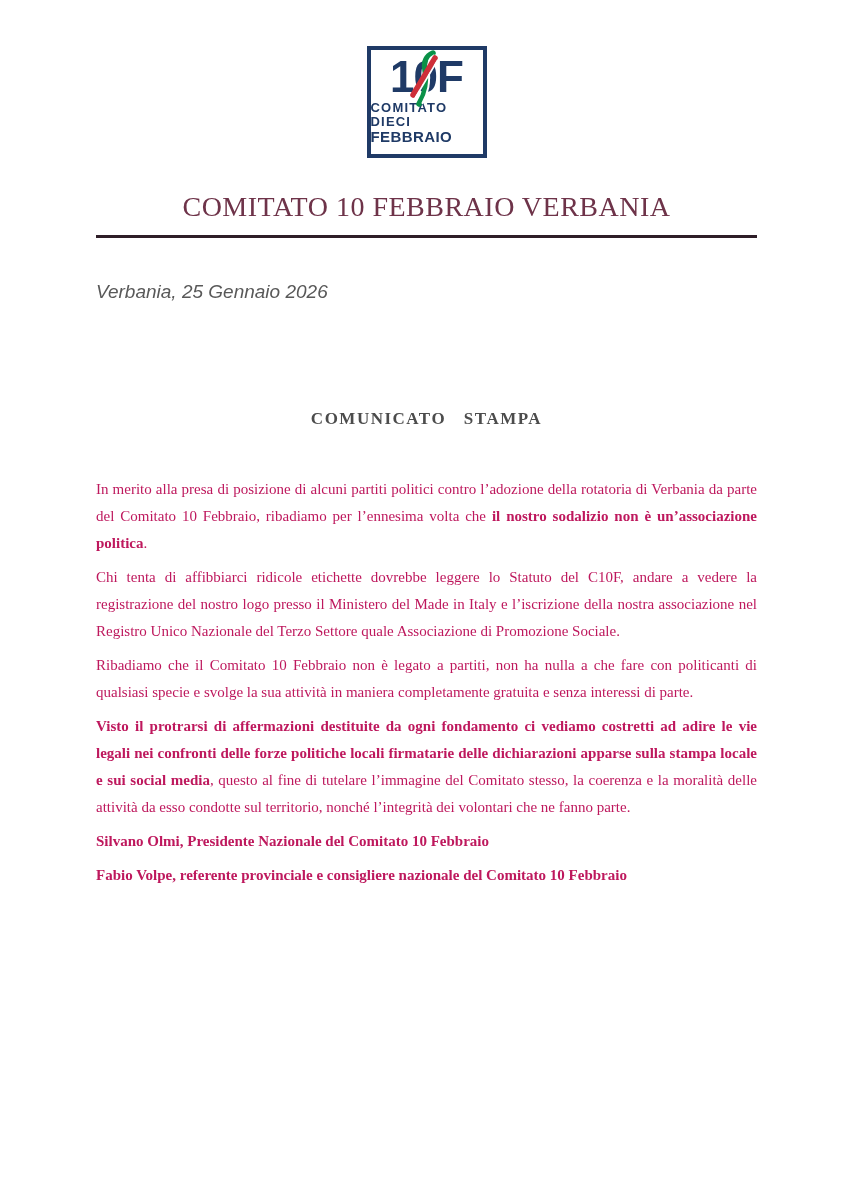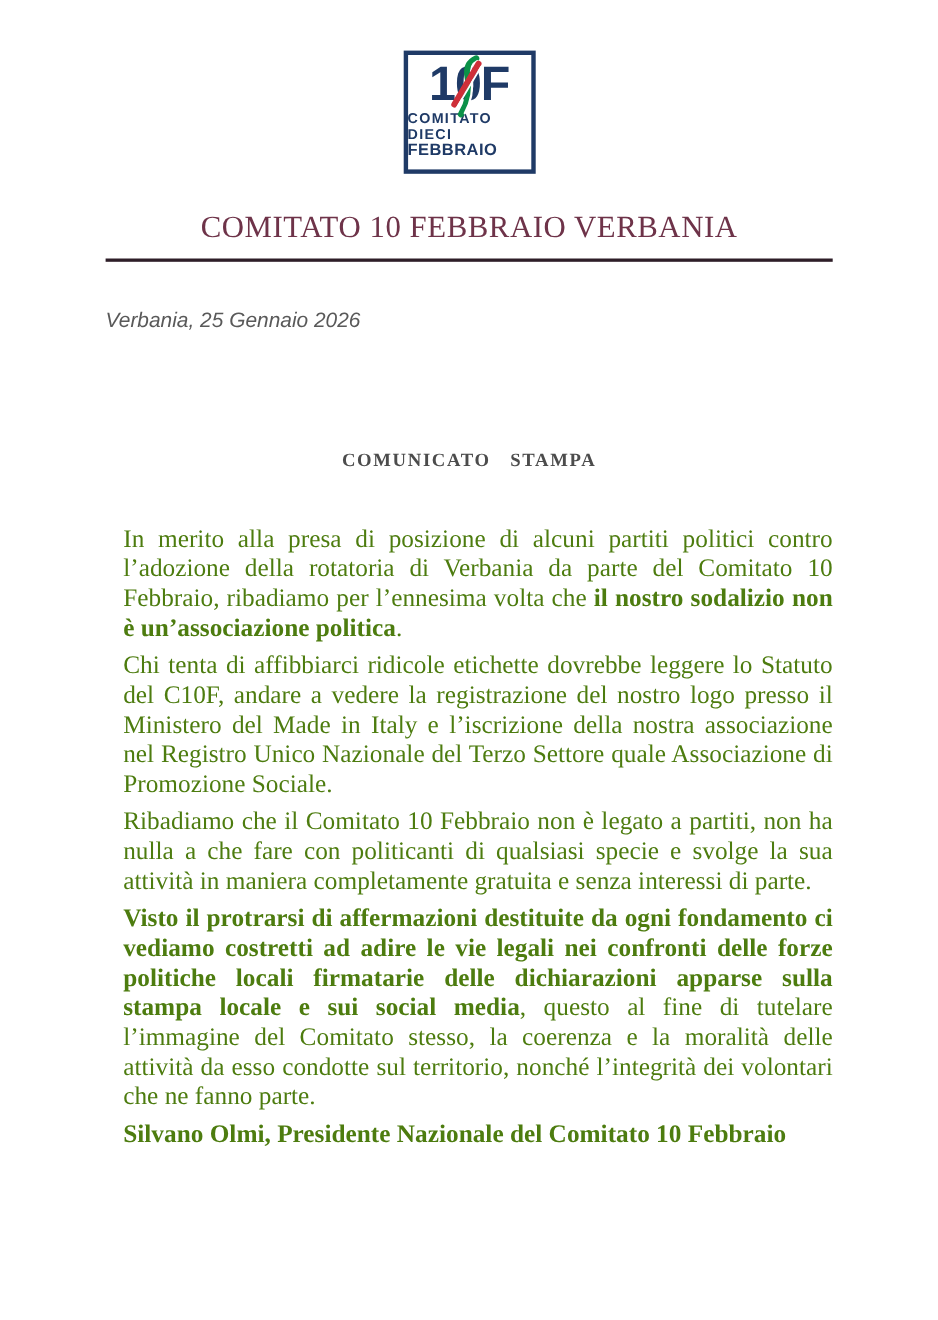--- a/index.html
+++ b/index.html
@@ -50,23 +50,23 @@
   .release-heading{
     margin-top:100px;text-align:center;
     font-family:"Liberation Serif", serif;font-weight:700;
     font-size:17px;line-height:30px;letter-spacing:1.5px;word-spacing:12px;
     color:#4c4c4c;
   }
 
   
   .body-pars{margin-top:42px;}
   .body-par{
-    margin:0 0 7px 16px;
-    font-size:23px;line-height:27px;
-    text-align:justify;color:#4d7c0f;
+    margin:0 0 7px 0;
+    font-size:15px;line-height:27px;
+    text-align:justify;color:#be185d;
   }
   .body-par b{font-weight:700;}
 </style>
 </head>
 <body>
 
 <div class="page">
 
   <div class="logo-box" style="border-color: rgb(31, 58, 102);">
     <div class="logo-acronym" style="color: rgb(31, 58, 102);">
@@ -95,16 +95,17 @@
     <div class="dateline" style="color: rgb(89, 89, 89); margin-top: 42px;">Verbania, 25 Gennaio 2026</div>
 
     <div class="release-heading" style="color: rgb(76, 76, 76);">COMUNICATO  STAMPA</div>
 
     <div class="body-pars" style="color: rgb(58, 58, 58);">
         <p class="body-par"><span>In merito alla presa di posizione di alcuni partiti politici contro l’adozione della rotatoria di Verbania da parte del Comitato 10 Febbraio, ribadiamo per l’ennesima volta che </span><b>il nostro sodalizio non è un’associazione politica</b><span>.</span></p>
         <p class="body-par"><span>Chi tenta di affibbiarci ridicole etichette dovrebbe leggere lo Statuto del C10F, andare a vedere la registrazione del nostro logo presso il Ministero del Made in Italy e l’iscrizione della nostra associazione nel Registro Unico Nazionale del Terzo Settore quale Associazione di Promozione Sociale.</span></p>
         <p class="body-par"><span>Ribadiamo che il Comitato 10 Febbraio non è legato a partiti, non ha nulla a che fare con politicanti di qualsiasi specie e svolge la sua attività in maniera completamente gratuita e senza interessi di parte.</span></p>
         <p class="body-par"><b>Visto il protrarsi di affermazioni destituite da ogni fondamento ci vediamo costretti ad adire le vie legali nei confronti delle forze politiche locali firmatarie delle dichiarazioni apparse sulla stampa locale e sui social media</b><span>, questo al fine di tutelare l’immagine del Comitato stesso, la coerenza e la moralità delle attività da esso condotte sul territorio, nonché l’integrità dei volontari che ne fanno parte.</span></p>
         <p class="body-par"><b>Silvano Olmi, Presidente Nazionale del Comitato 10 Febbraio</b></p>
+        <p class="body-par"><b>Fabio Volpe, referente provinciale e consigliere nazionale del Comitato 10 Febbraio</b></p>
       </div>
   </div>
 
 </div>
 
 </body></html>

